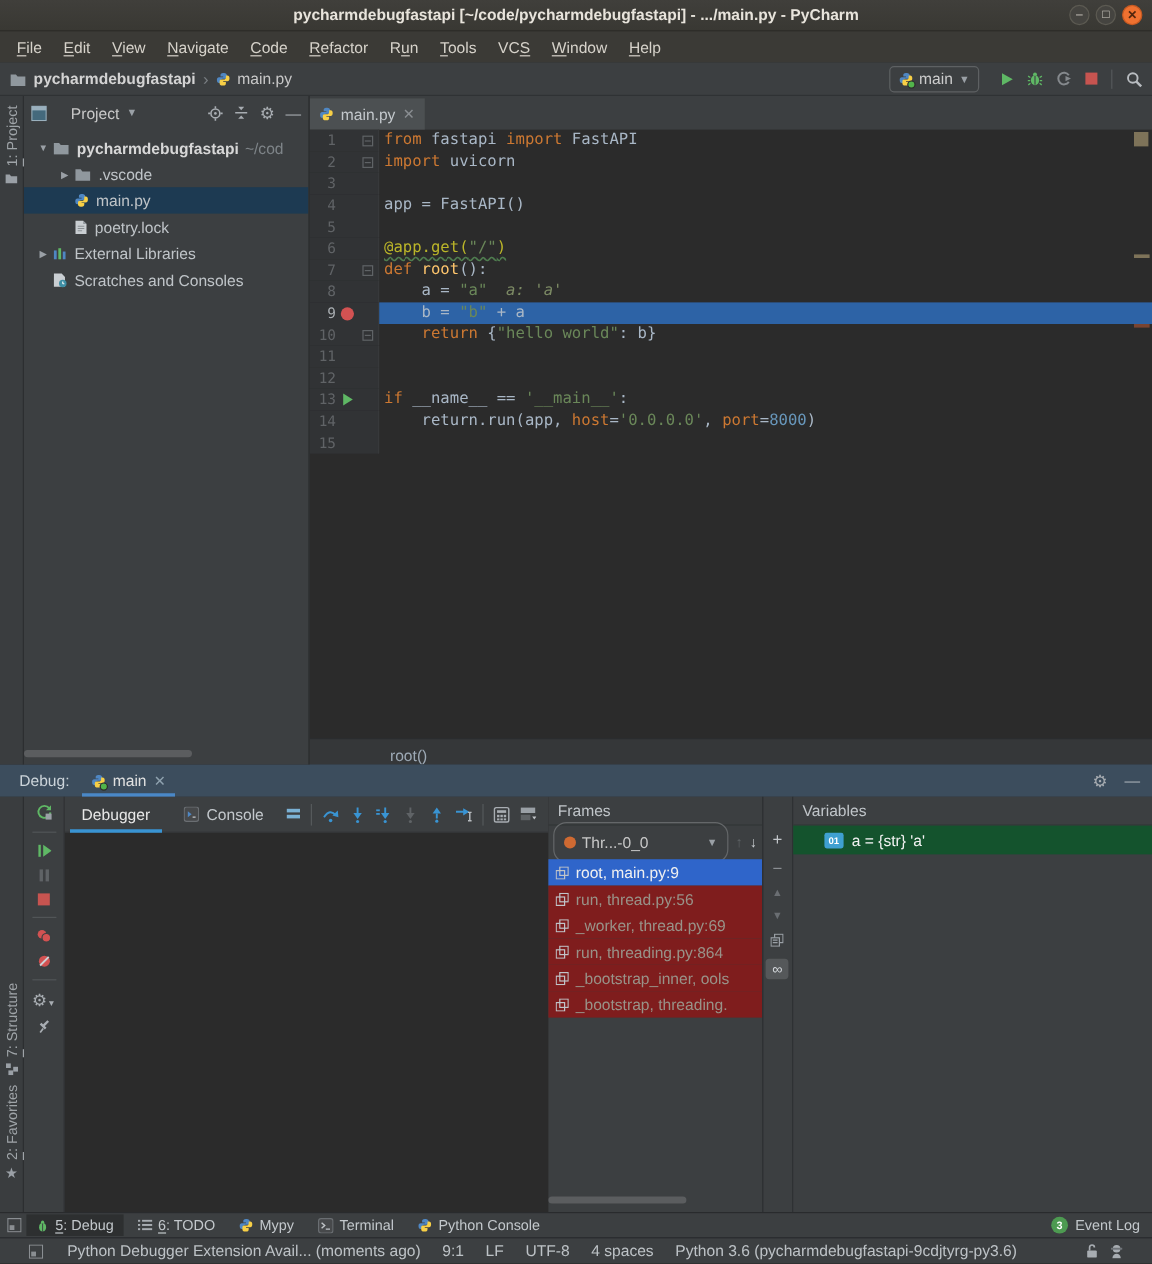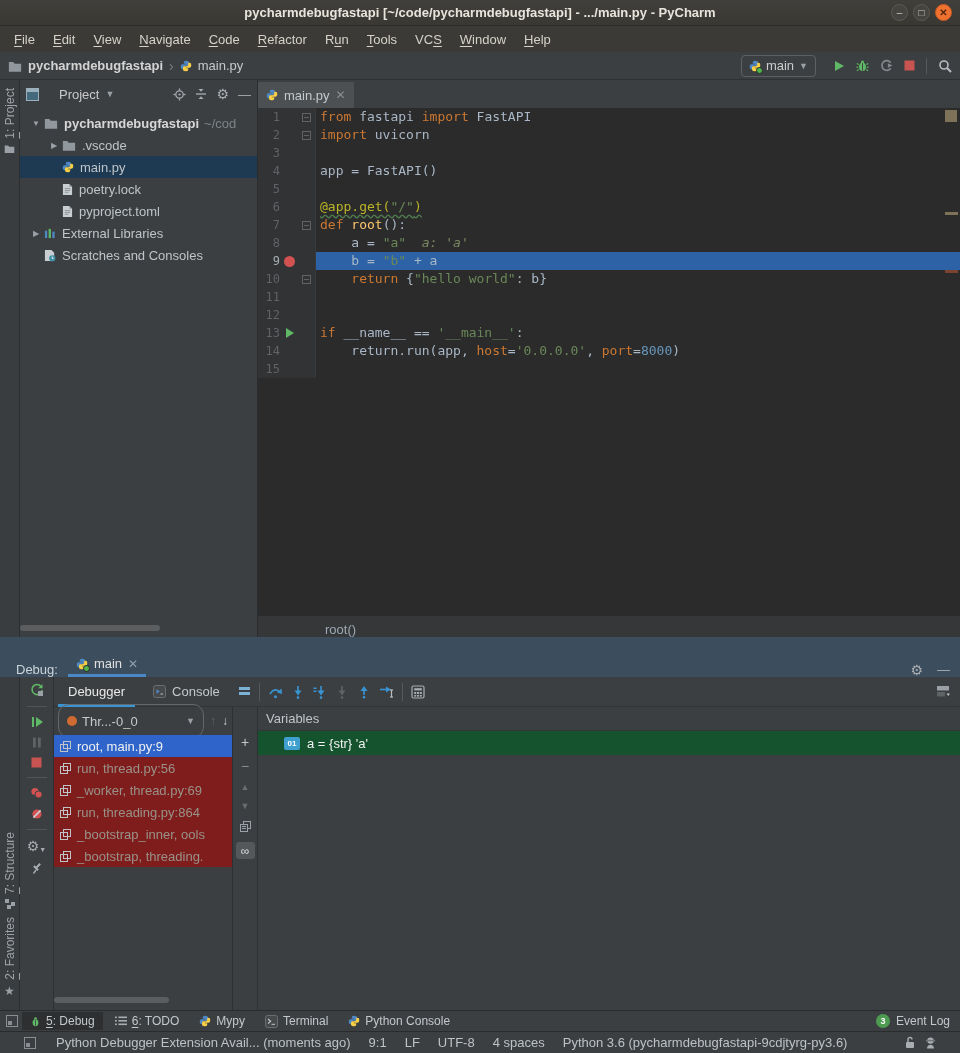--- a/index.html
+++ b/index.html
@@ -73,30 +73,30 @@
   .fb::after{content:"";position:absolute;left:1px;right:1px;top:3px;border-top:1px solid #5f6366}
   .kw{color:#cc7832}.st{color:#6a8759}.nu{color:#6897bb}.de{color:#bbb529}.fn{color:#ffc66d}.pa{color:#cc7832}.pl{color:#a9b7c6}
   .hi{color:#7c8a64;font-style:italic}
   .wavy{text-decoration:underline;text-decoration-style:wavy;text-decoration-color:#4f7d4f;text-underline-offset:3px}
   .stripe-mark{position:absolute}
   .crumbbar{height:22px;background:#353739;border-top:1px solid #2a2c2e;display:flex;align-items:flex-end;padding-left:67px;flex:none}
   .crumbbar .scope{color:#9da9b5}
 
   
   .debug{height:373px;display:flex;flex-direction:column;flex:none}
-  .d-header{height:40px;background:#3c4d5d;display:flex;align-items:flex-end;padding:0 10px;flex:none}
+  .d-header{height:27px;background:#3c4d5d;display:flex;align-items:center;padding:0 10px;flex:none}
   .d-header .dlabel{color:#ccd4da;margin-left:6px}
   .d-tab{display:flex;align-items:center;gap:6px;height:27px;padding:0 8px;margin-left:10px;box-shadow:inset 0 -3px 0 #4a88c7;color:#e0e0e0}
   .d-tab .close{color:#8fa2af;font-size:12px}
   .d-hactions{margin-left:auto;display:flex;gap:14px;align-items:center}
   .d-rest{flex:1;display:flex;min-height:0}
   .d-strip{width:20px;background:#3a3d3f;border-right:1px solid #2c2e30;position:relative;flex:none}
   .d-vtool{width:34px;background:#3c3f41;border-right:1px solid #2e3133;display:flex;flex-direction:column;align-items:center;padding-top:6px;gap:9px;flex:none}
   .d-vtool .tsep{width:20px;height:1px;background:#515557}
-  .d-right{flex:1;display:flex;flex-direction:column;min-width:0}
+  .d-right{flex:1;display:flex;flex-direction:row;min-width:0}
   .d-toolbar{height:30px;background:#3c3f41;border-bottom:1px solid #323537;display:flex;align-items:center;padding:0 4px;gap:8px;flex:none}
   .dtab{height:30px;display:flex;align-items:center;gap:6px;padding:0 10px;color:#c3c8cc}
   .dtab.sel{box-shadow:inset 0 -3px 0 #3994d3;color:#e8e8e8}
   .d-toolbar .vsep{height:18px}
   .d-toolbar .right{margin-left:auto;margin-right:6px}
   .d-content{flex:1;display:flex;min-height:0}
   .frames{width:179px;background:#3c3f41;border-right:1px solid #2e3133;display:flex;flex-direction:column;position:relative;flex:none}
   .panel-h{height:24px;display:flex;align-items:center;padding-left:8px;color:#c0c5c9;border-bottom:1px solid #333638;flex:none}
   .thread-row{height:28px;display:flex;align-items:center;gap:6px;padding:0 4px;flex:none}
   .thread-dd{height:34px;border:1px solid #646769;border-radius:11px;display:flex;align-items:center;gap:5px;padding:0 8px;color:#c8c8c8;flex:1}
@@ -311,35 +311,20 @@
                 <path d="M8 1v3h3z" fill="#8f959a"></path>
                 <g stroke="#8a9094" stroke-width="1">
                   <line x1="3" y1="6" x2="9" y2="6"></line>
                   <line x1="3" y1="8" x2="9" y2="8"></line>
                   <line x1="3" y1="10" x2="7" y2="10"></line>
                 </g>
               </svg>
             </span>
             <span class="tlabel">poetry.lock</span>
           </div>
-          <div class="tree-row" style="padding-left: 26px;">
-            <span class="arrow"></span>
-            <span class="ic">
-              <svg width="11" height="13" viewBox="0 0 12 14">
-                <path d="M1 1h7l3 3v9H1z" fill="#c9ced2"></path>
-                <path d="M8 1v3h3z" fill="#8f959a"></path>
-                <g stroke="#8a9094" stroke-width="1">
-                  <line x1="3" y1="6" x2="9" y2="6"></line>
-                  <line x1="3" y1="8" x2="9" y2="8"></line>
-                  <line x1="3" y1="10" x2="7" y2="10"></line>
-                </g>
-              </svg>
-            </span>
-            <span class="tlabel">pyproject.toml</span>
-          </div>
           <div class="tree-row" style="padding-left: 8px;">
             <span class="arrow">▶</span>
             <span class="ic">
               <svg width="12" height="12" viewBox="0 0 13 13">
                 <rect x="1" y="4" width="2.5" height="8" fill="#4f87c3"></rect>
                 <rect x="5" y="2" width="2.5" height="10" fill="#5fb865"></rect>
                 <rect x="9" y="5" width="2.5" height="7" fill="#4f87c3"></rect>
               </svg>
             </span>
             <span class="tlabel">External Libraries</span>
@@ -696,20 +681,23 @@
             <span class="ic right">
               <svg width="14" height="13" viewBox="0 0 14 13">
                 <rect x="1" y="1" width="12" height="4.5" fill="#9aa0a6"></rect>
                 <rect x="1" y="7" width="8" height="4.5" fill="#5f6366"></rect>
                 <path d="M10.5 8.5h3.5l-1.75 2.5z" fill="#c0c4c8"></path>
               </svg>
             </span>
           </div>
         <div class="d-content">
           <div class="frames">
+            <div class="panel-h">
+              <span>Frames</span>
+            </div>
             <div class="thread-row">
               <span class="thread-dd">
                 <span class="tdot"></span>
                 <span style="flex:1">Thr...-0_0</span>
                 <span class="chev">▼</span>
               </span>
               <span class="arr" style="color:#5f6366">↑</span>
               <span class="arr" style="color:#c8ccd0">↓</span>
             </div>
             <div id="frames-list">

